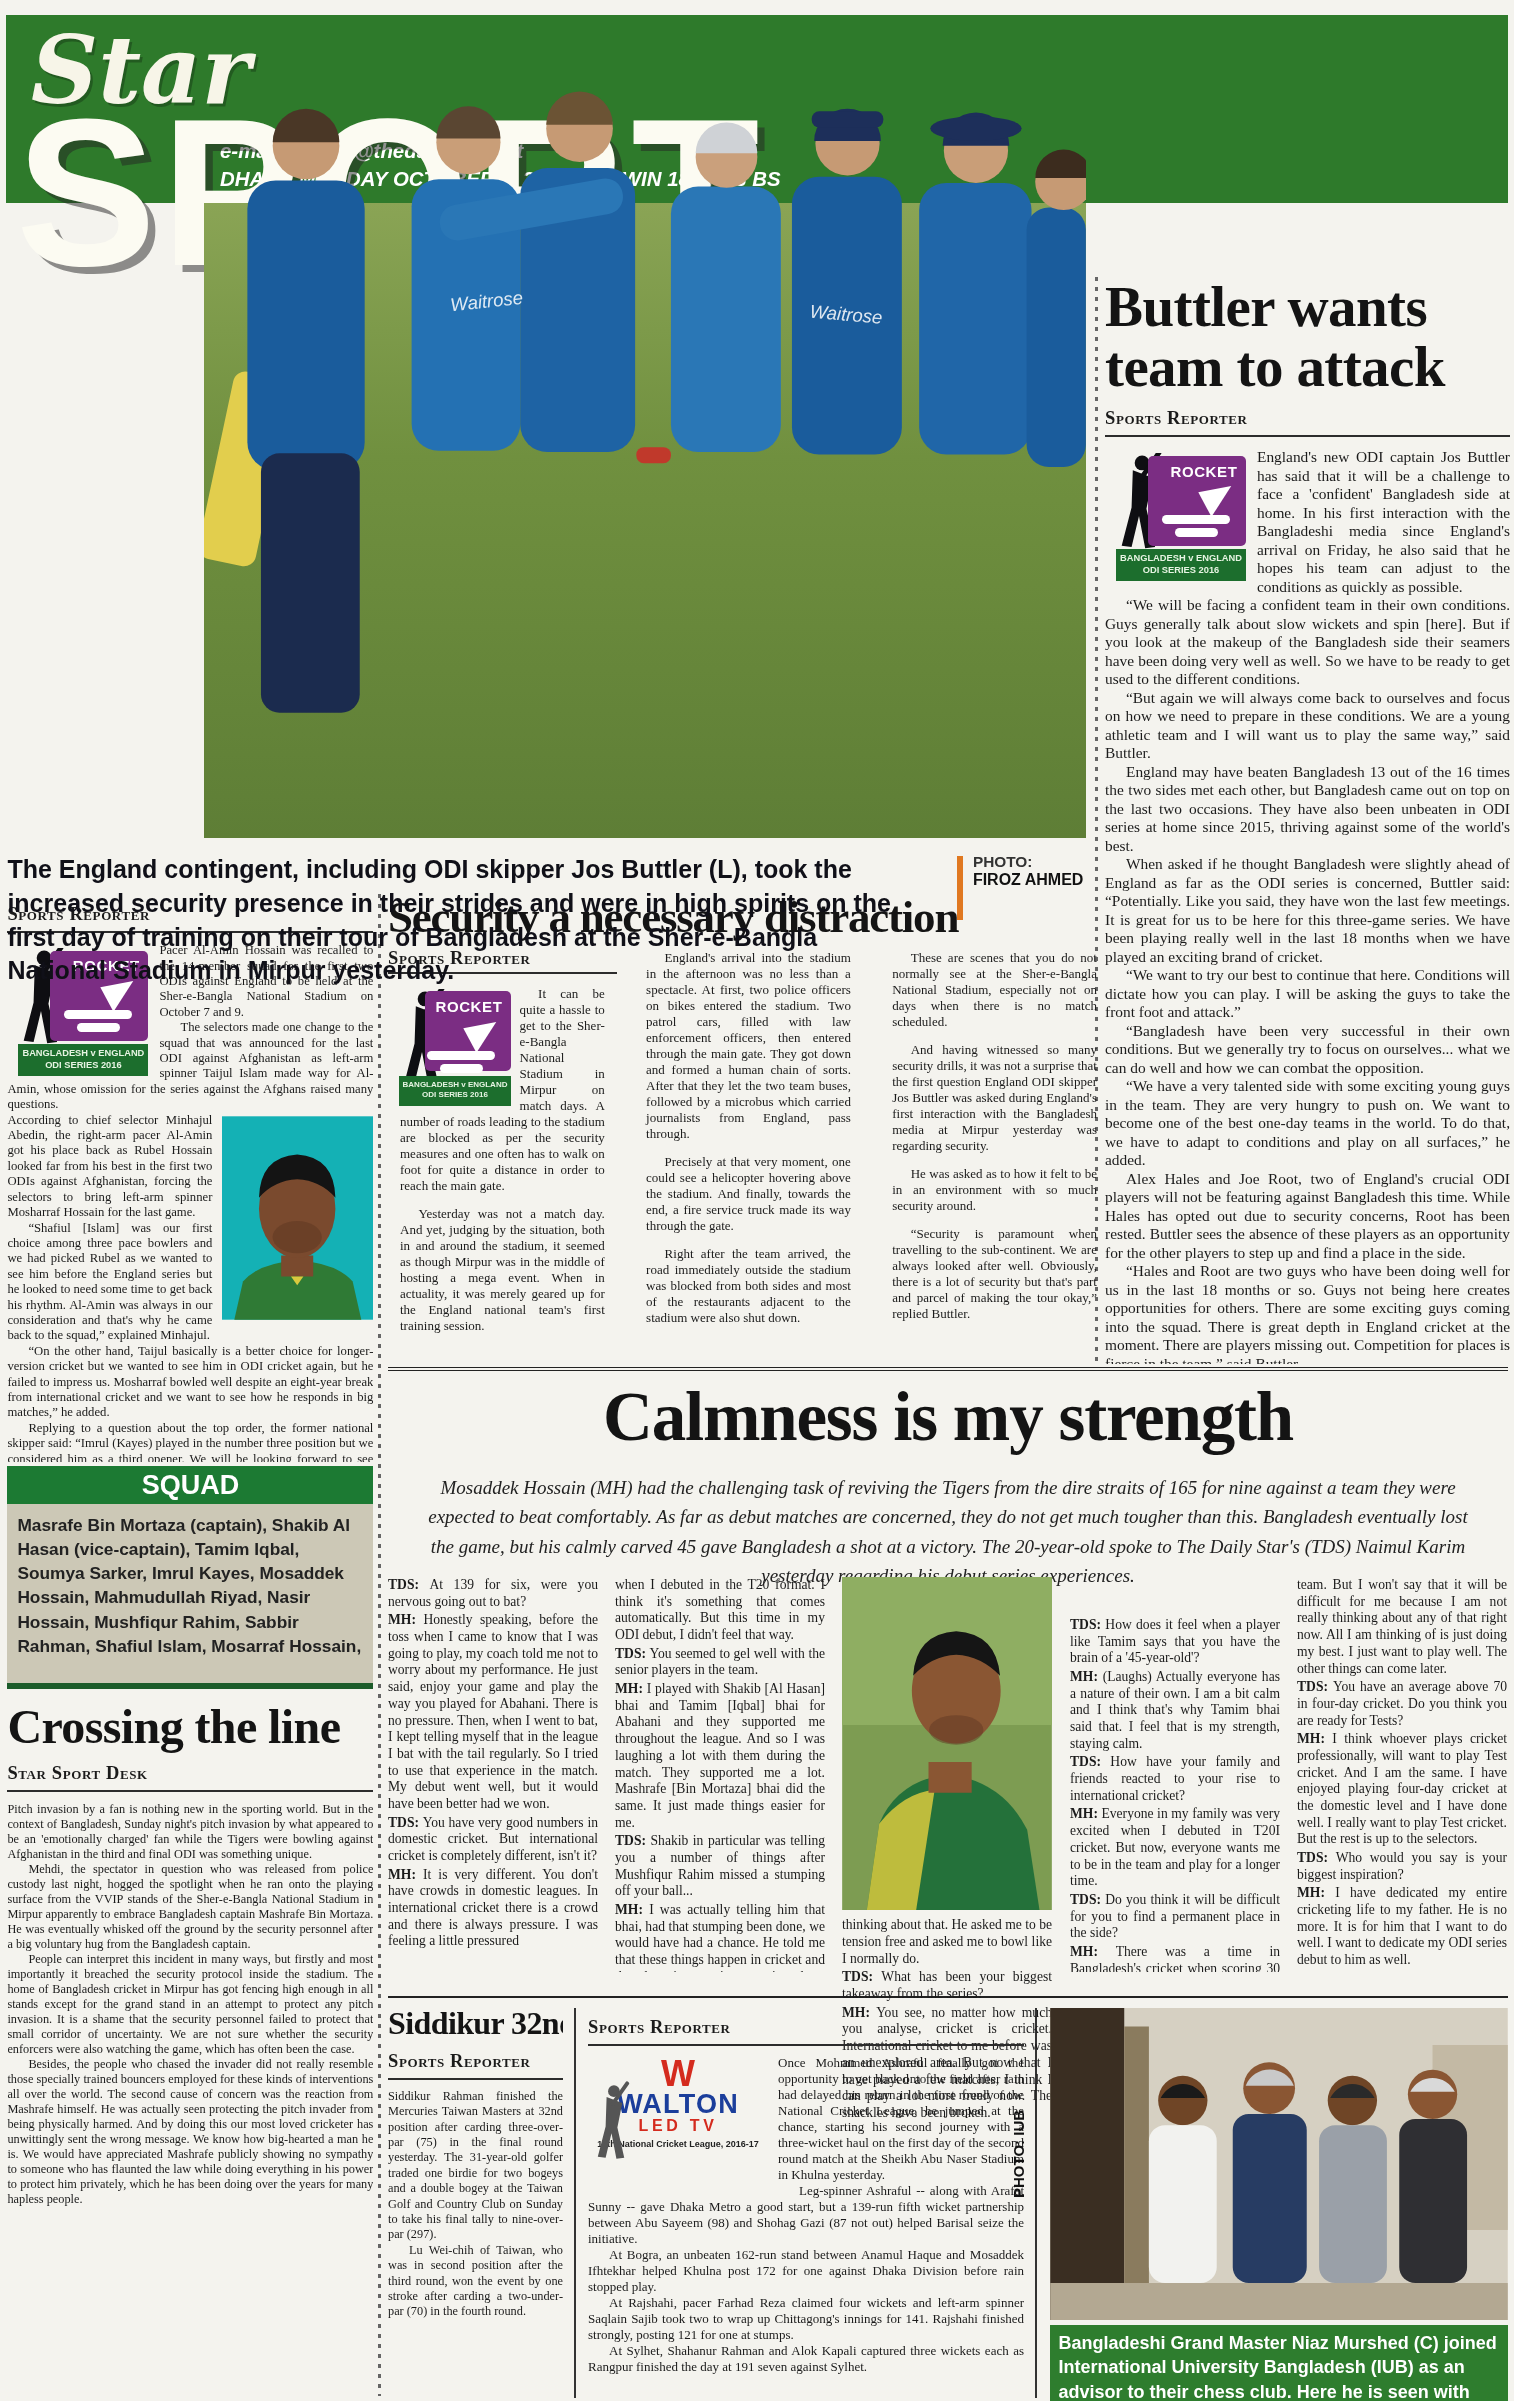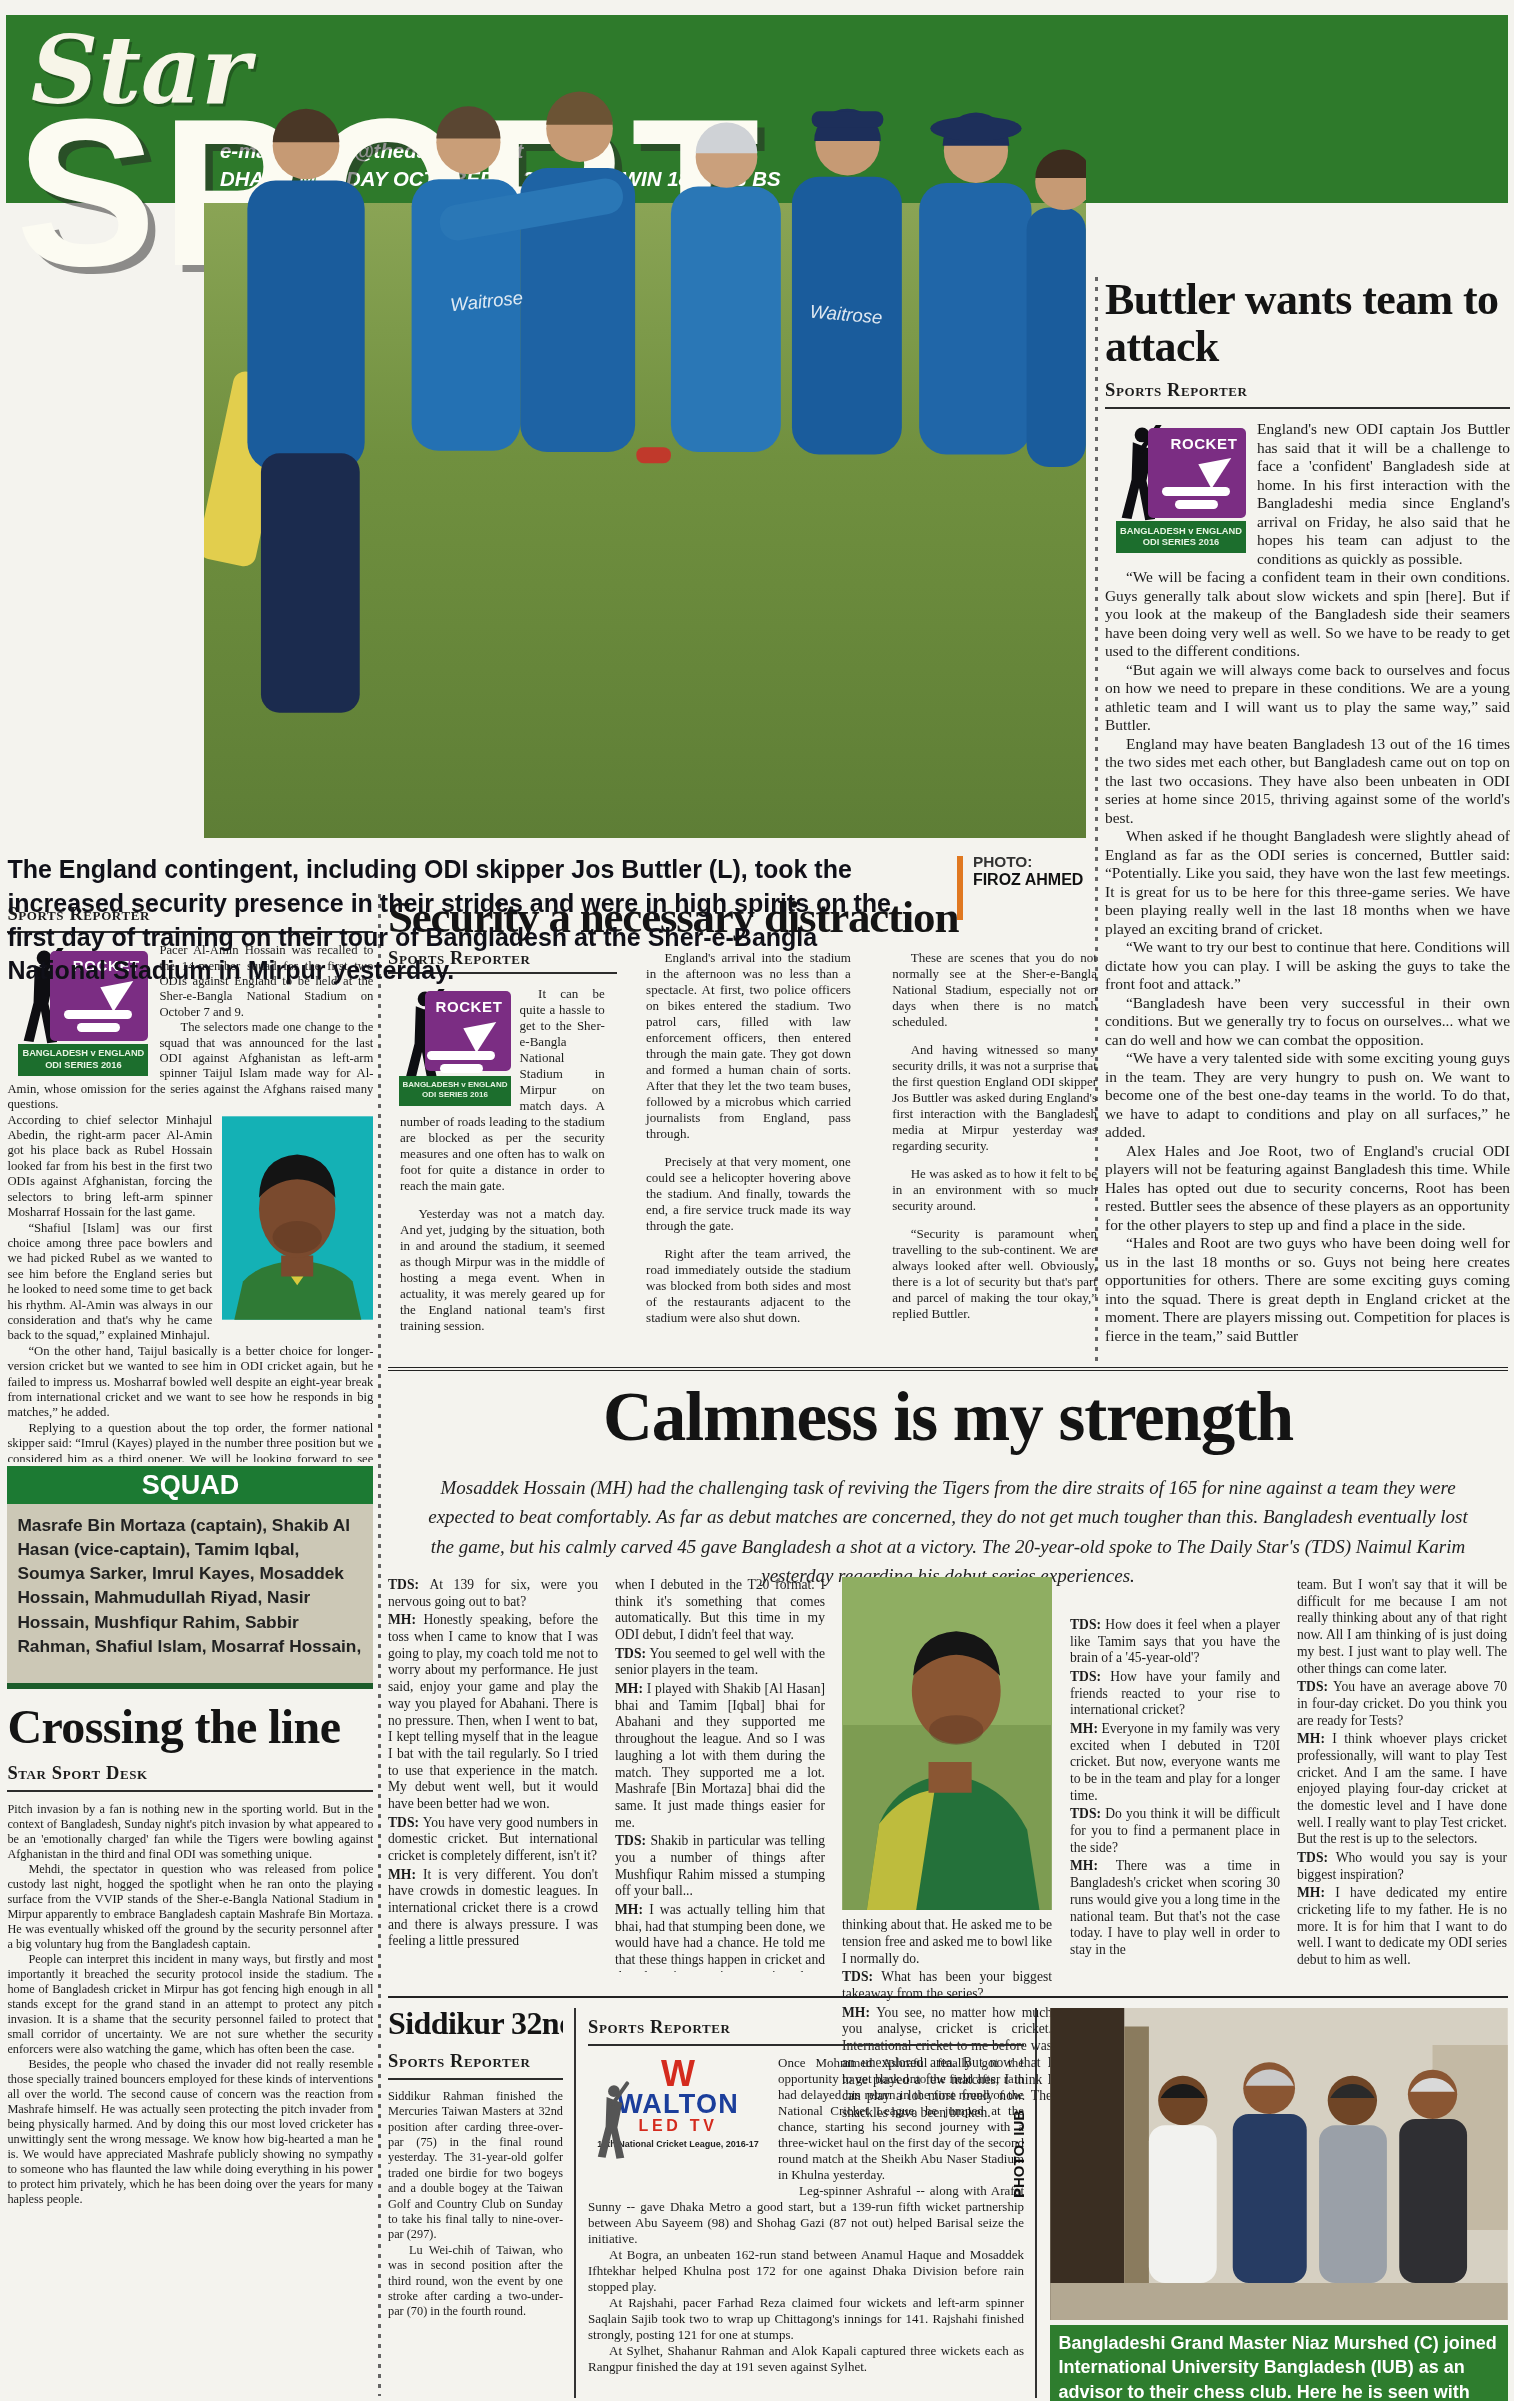--- a/index.html
+++ b/index.html
@@ -37,21 +37,21 @@
   .rocket .rk{position:absolute;right:8.6px;top:10px;color:#fff;font-weight:bold;font-size:15px;letter-spacing:0.6px}
   .rocket .plane{position:absolute;right:11px;top:30px;width:0;height:0;border-left:32px solid #fff;border-top:10px solid transparent;border-bottom:18.5px solid transparent;transform:rotate(-28deg)}
   .rocket .g1,.rocket .g2{position:absolute;background:#fff;border-radius:5px;height:8.6px}
   .rocket .g1{right:16px;top:62px;width:68px}
   .rocket .g2{right:28px;top:75px;width:43px}
   .rocket .bat-sil{position:absolute;left:0;top:0;width:68px;height:99px}
   .rocket .strip{position:absolute;left:11px;right:0;bottom:0;height:32px;background:#1c6e2d;color:#e6f4e2;font-size:9.3px;font-weight:bold;text-align:center;line-height:1.25;padding-top:4.3px;box-sizing:border-box}
 
   
   .art-buttler{left:1105px;top:277px;width:405px;height:1087px;overflow:hidden}
-  .art-buttler .hl{font-size:44px}
+  .art-buttler .hl{font-size:57px}
   .art-buttler .body{margin-top:11px;font-size:15.4px;line-height:18.5px}
 
   
   .art-alamin{left:7.4px;top:894px;width:366px}
   .art-alamin .hl{font-size:47px}
   .art-alamin .body{margin-top:10px;font-size:12.7px;line-height:15.4px;height:519px;overflow:hidden}
   .portrait{float:right;width:151px;height:204px;margin:3.7px 0 5px 10px}
   .squad{margin-top:3.7px}
   .sq-h{background:#1c7a33;color:#fff;font-family:"Liberation Sans",sans-serif;font-weight:bold;text-align:center;font-size:27px;padding:3.7px 0}
   .sq-b{background:#ccc8b6;padding:8.6px 10px 25px;font-family:"Liberation Sans",sans-serif;font-weight:bold;font-size:17.3px;line-height:1.4;border-bottom:6.2px solid #1c5c2a;color:#222}
@@ -301,20 +301,21 @@
           <path d="M140 300 h70 v50 h-70 z" fill="#8a5633"></path>
           <ellipse cx="185" cy="185" rx="72" ry="85" fill="#8a5633"></ellipse>
           <path d="M115 160 Q120 92 185 88 Q250 92 256 160 Q225 128 185 126 Q145 128 115 160 Z" fill="#151515"></path>
           <ellipse cx="185" cy="248" rx="44" ry="24" fill="#5f3823" opacity="0.5"></ellipse>
         </svg>
       </div>
       <span><p>thinking about that. He asked me to be tension free and asked me to bowl like I normally do.</p><p style="text-indent: 0px;"><b>TDS: </b>What has been your biggest takeaway from the series?</p><p style="text-indent: 0px;"><b>MH: </b>You see, no matter how much you analyse, cricket is cricket. International cricket to me before was an unexplored area. But now that I have played a few matches, I think I can play a lot more freely now. The shackles have been broken.</p></span>
     </div>
     <div class="iv c4">
         <p style="text-indent: 0px; margin-top: 40px;"><b>TDS: </b>How does it feel when a player like Tamim says that you have the brain of a '45-year-old'?</p>
+        <p style="text-indent: 0px;"><b>MH: </b>(Laughs) Actually everyone has a nature of their own. I am a bit calm and I think that's why Tamim bhai said that. I feel that is my strength, staying calm.</p>
         <p style="text-indent: 0px;"><b>TDS: </b>How have your family and friends reacted to your rise to international cricket?</p>
         <p style="text-indent: 0px;"><b>MH: </b>Everyone in my family was very excited when I debuted in T20I cricket. But now, everyone wants me to be in the team and play for a longer time.</p>
         <p style="text-indent: 0px;"><b>TDS: </b>Do you think it will be difficult for you to find a permanent place in the side?</p>
         <p style="text-indent: 0px;"><b>MH: </b>There was a time in Bangladesh's cricket when scoring 30 runs would give you a long time in the national team. But that's not the case today. I have to play well in order to stay in the</p>
       </div>
     <div class="iv c5">
         <p>team. But I won't say that it will be difficult for me because I am not really thinking about any of that right now. All I am thinking of is just doing my best. I just want to play well. The other things can come later.</p>
         <p style="text-indent: 0px;"><b>TDS: </b>You have an average above 70 in four-day cricket. Do you think you are ready for Tests?</p>
         <p style="text-indent: 0px;"><b>MH: </b>I think whoever plays cricket professionally, will want to play Test cricket. And I am the same. I have enjoyed playing four-day cricket at the domestic level and I have done well. I really want to play Test cricket. But the rest is up to the selectors.</p>
         <p style="text-indent: 0px;"><b>TDS: </b>Who would you say is your biggest inspiration?</p>

